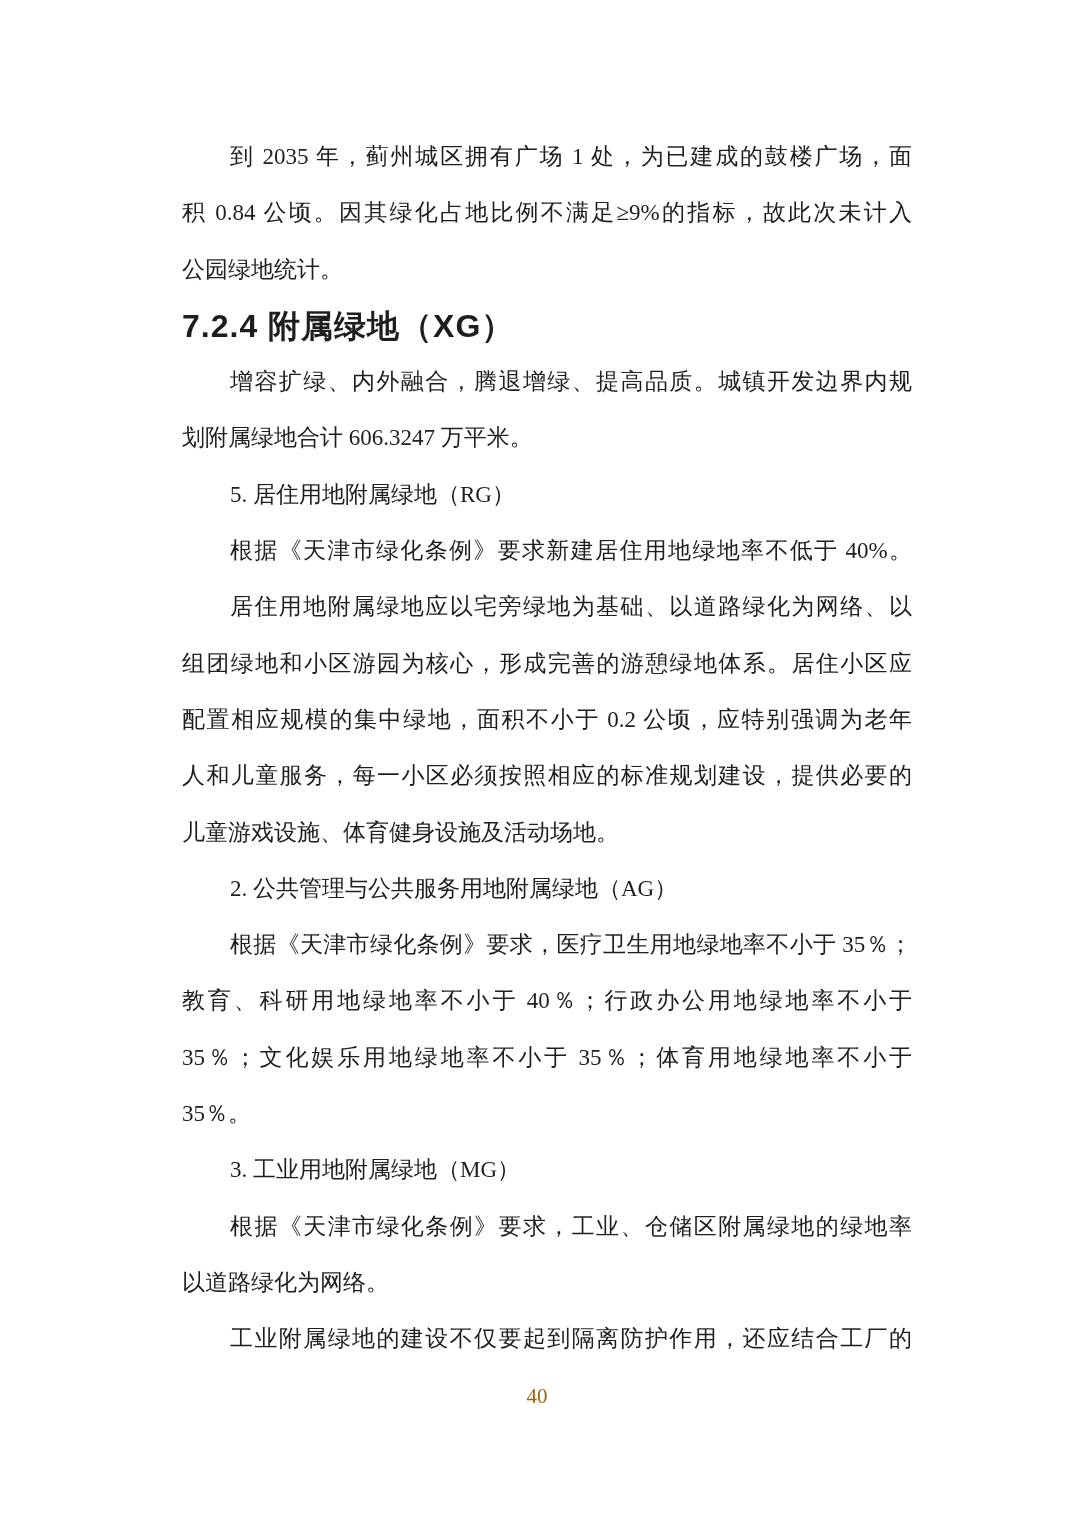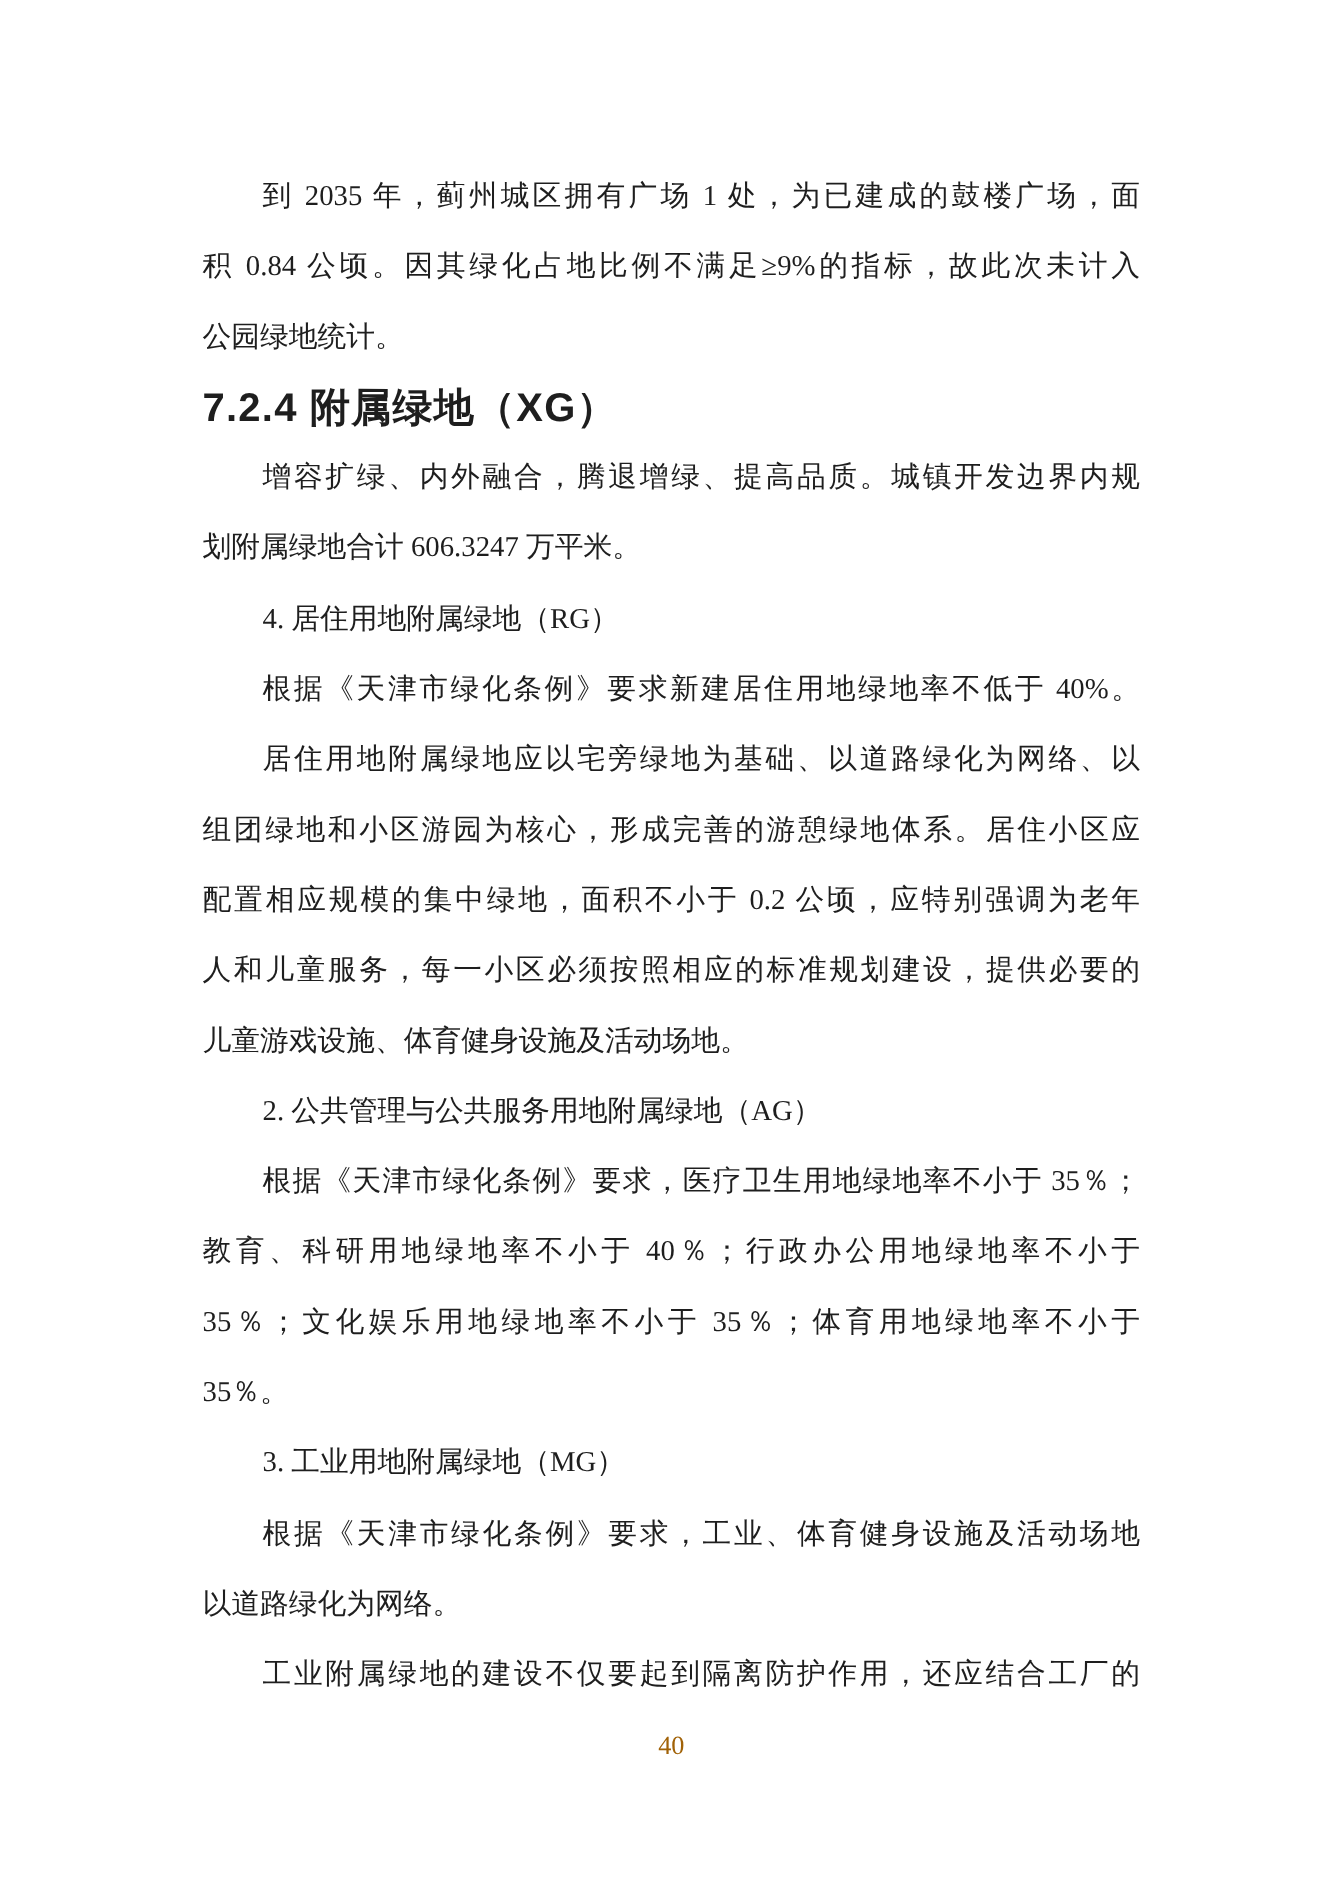--- a/index.html
+++ b/index.html
@@ -22,20 +22,21 @@
     left: 162px;
     top: 129px;
     width: 750px;
     font-size: 23px;
   }
   .ln {
     line-height: 56.3px;
     height: 56.3px;
     text-align: left;
     white-space: normal;
+    margin-left: 20px;
   }
   .just {
     text-align: justify;
     text-align-last: justify;
   }
   .ind {
     text-indent: 48px;
   }
   .heading {
     font-family: "Liberation Sans", "DejaVu Sans", sans-serif;
@@ -62,35 +63,35 @@
 
     <div class="ln just ind">到 2035 年，蓟州城区拥有广场 1 处，为已建成的鼓楼广场，面</div>
     <div class="ln just">积 0.84 公顷。因其绿化占地比例不满足≥9%的指标，故此次未计入</div>
     <div class="ln">公园绿地统计。</div>
 
     <div class="ln heading">7.2.4 附属绿地（XG）</div>
 
     <div class="ln just ind">增容扩绿、内外融合，腾退增绿、提高品质。城镇开发边界内规</div>
     <div class="ln">划附属绿地合计 606.3247 万平米。</div>
 
-    <div class="ln ind">4. 居住用地附属绿地（RG）</div>
+    <div class="ln ind">5. 居住用地附属绿地（RG）</div>
     <div class="ln just ind">根据《天津市绿化条例》要求新建居住用地绿地率不低于 40%。</div>
     <div class="ln just ind">居住用地附属绿地应以宅旁绿地为基础、以道路绿化为网络、以</div>
     <div class="ln just">组团绿地和小区游园为核心，形成完善的游憩绿地体系。居住小区应</div>
     <div class="ln just">配置相应规模的集中绿地，面积不小于 0.2 公顷，应特别强调为老年</div>
     <div class="ln just">人和儿童服务，每一小区必须按照相应的标准规划建设，提供必要的</div>
     <div class="ln">儿童游戏设施、体育健身设施及活动场地。</div>
 
     <div class="ln ind">2. 公共管理与公共服务用地附属绿地（AG）</div>
     <div class="ln just ind">根据《天津市绿化条例》要求，医疗卫生用地绿地率不小于 35％；</div>
     <div class="ln just">教育、科研用地绿地率不小于 40％；行政办公用地绿地率不小于</div>
     <div class="ln just">35％；文化娱乐用地绿地率不小于 35％；体育用地绿地率不小于</div>
     <div class="ln">35％。</div>
 
     <div class="ln ind">3. 工业用地附属绿地（MG）</div>
-    <div class="ln just ind">根据《天津市绿化条例》要求，工业、体育健身设施及活动场地</div>
+    <div class="ln just ind">根据《天津市绿化条例》要求，工业、仓储区附属绿地的绿地率</div>
     <div class="ln">以道路绿化为网络。</div>
     <div class="ln just ind">工业附属绿地的建设不仅要起到隔离防护作用，还应结合工厂的</div>
 
   </div>
 
   <div class="page-number">40</div>
 </div>
 
 </body></html>

